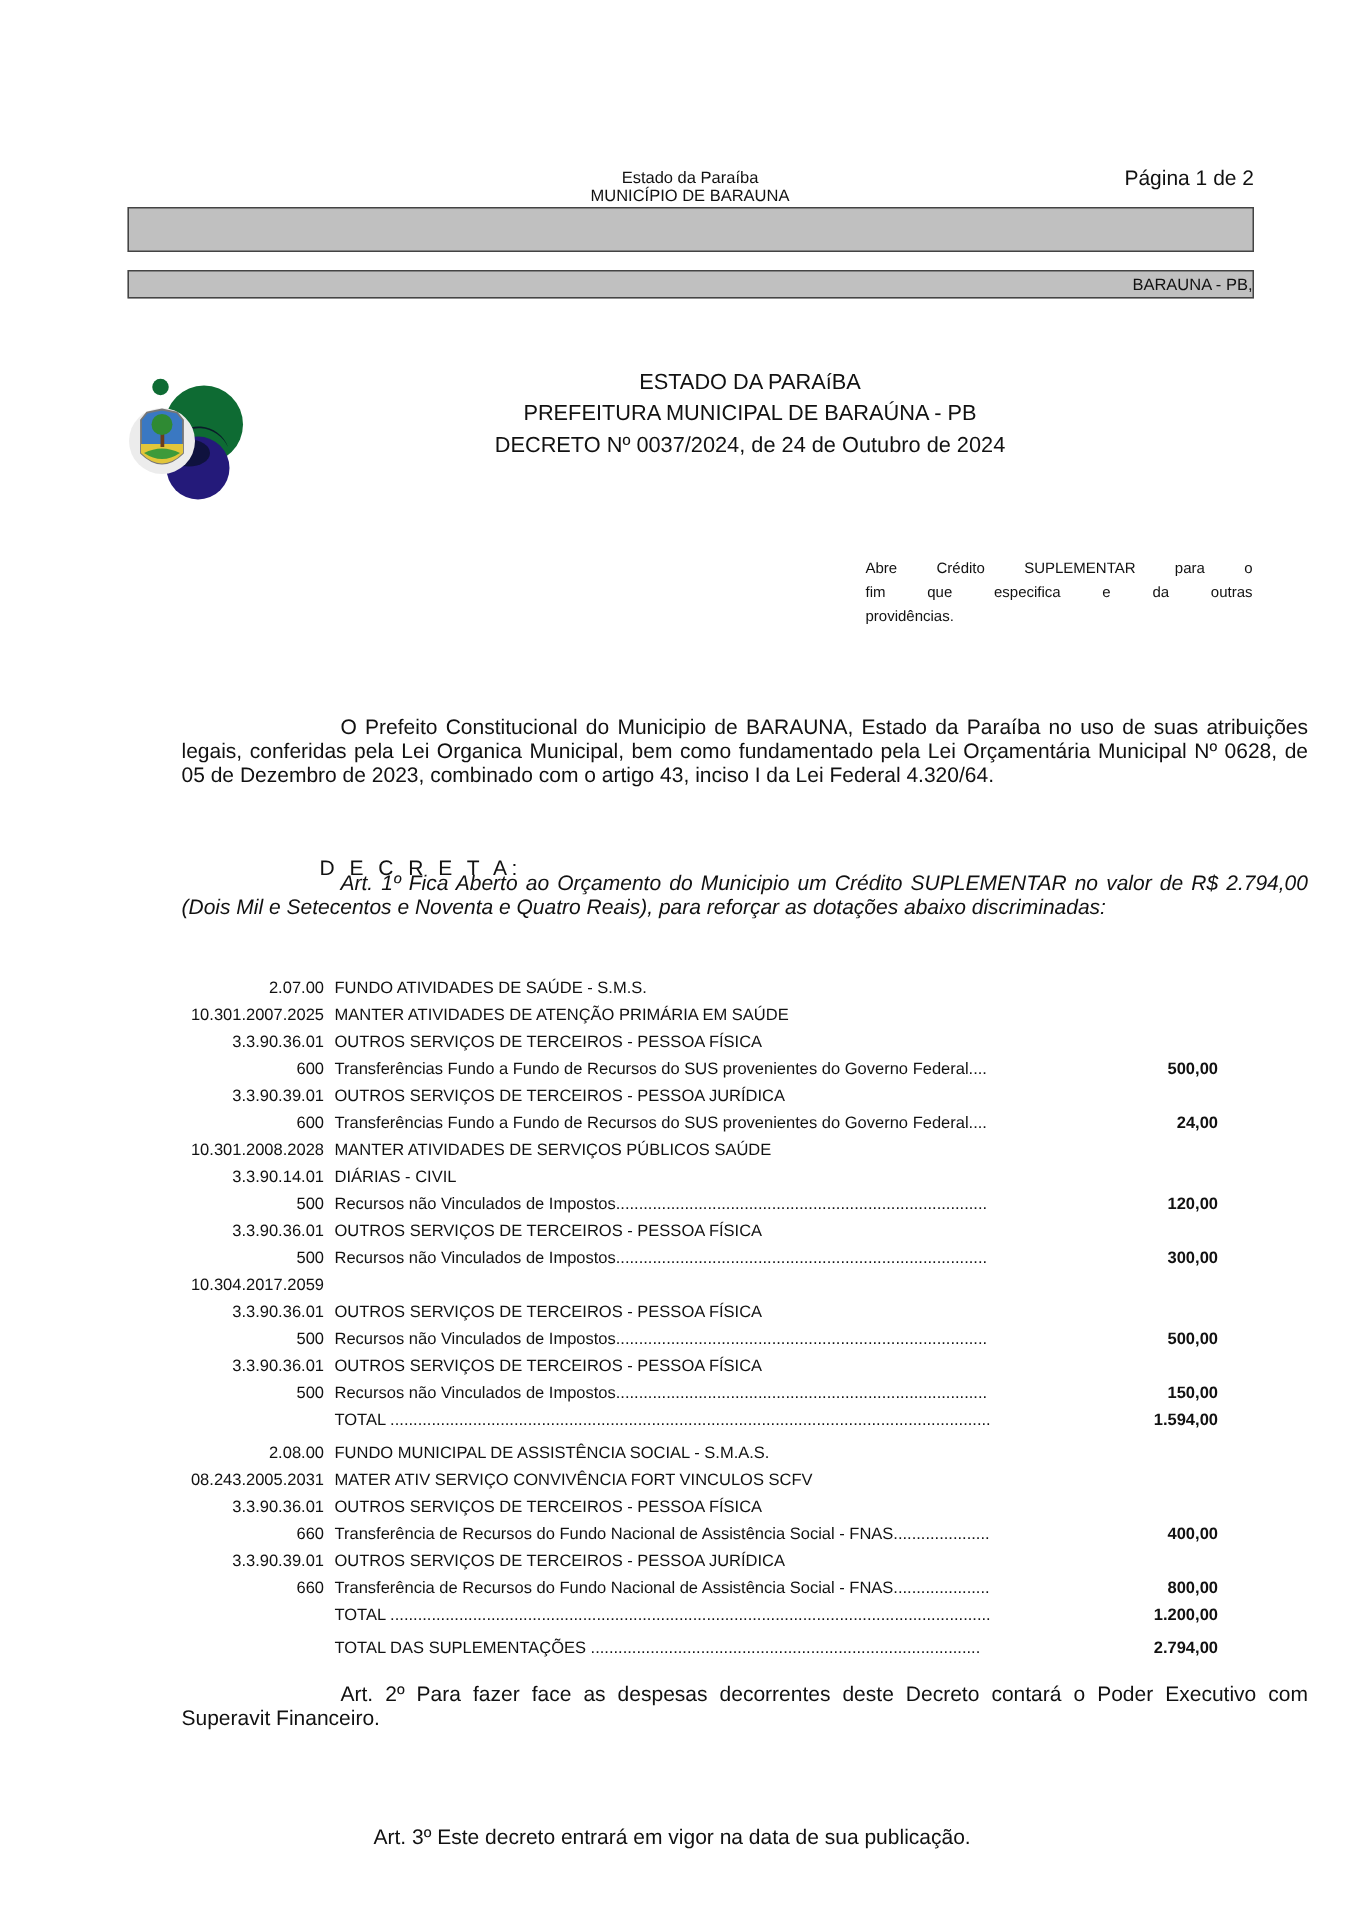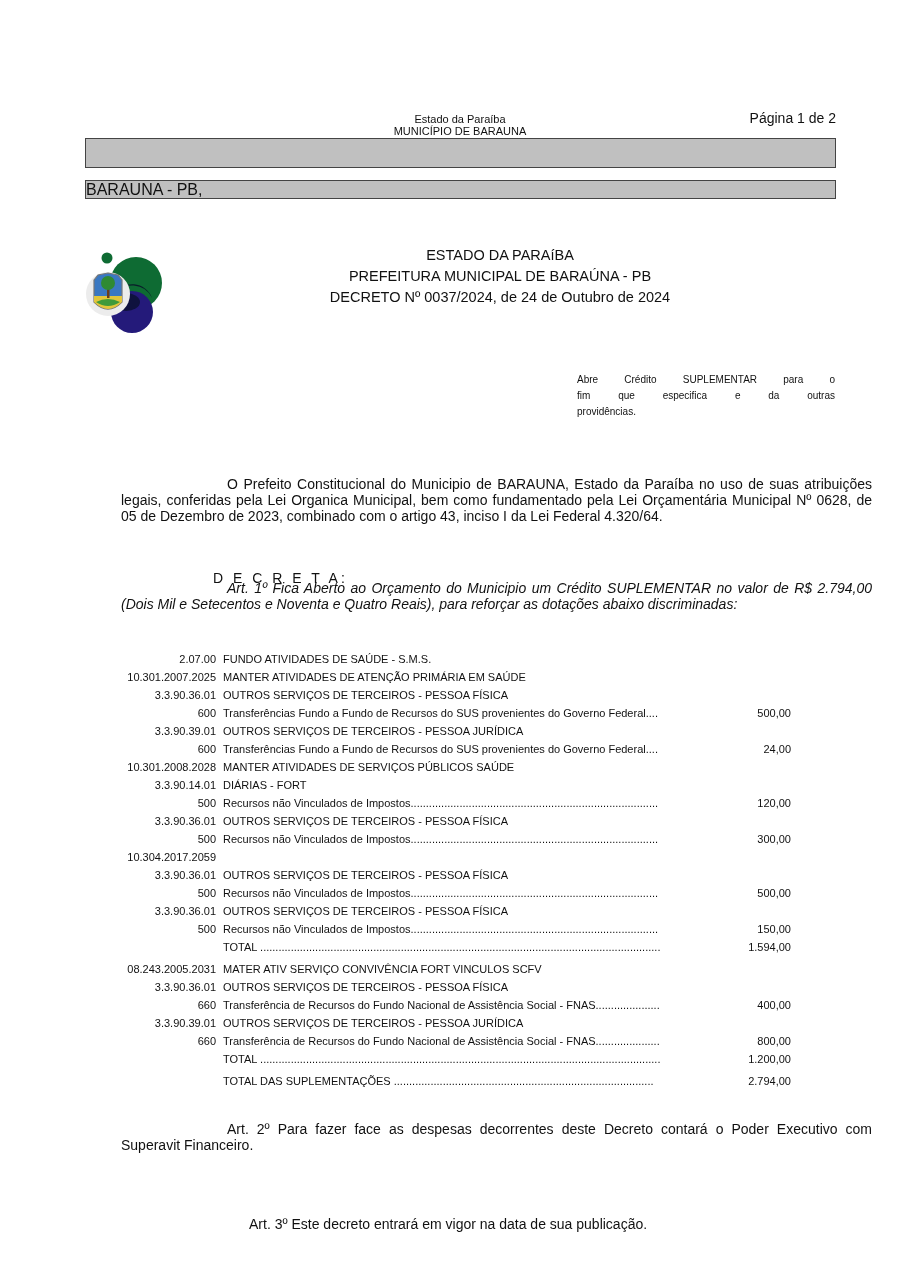--- a/index.html
+++ b/index.html
@@ -3,33 +3,33 @@
 <meta charset="utf-8">
 <style>
   html, body { margin: 0; padding: 0; background: #ffffff; }
   body { width: 900px; height: 1273px; position: relative; overflow: hidden;
          font-family: "Liberation Sans", sans-serif; color: #111; }
   .abs { position: absolute; }
   .hdr-state { left: 360px; top: 113px; width: 200px; text-align: center; font-size: 11px; line-height: 12px; }
   .page-num { right: 64px; top: 110px; font-size: 14px; }
   .gray-box { left: 85px; width: 749px; background: #c0c0c0; border: 1px solid #444; }
   .box1 { top: 138px; height: 28px; }
-  .box2 { top: 180px; height: 17px; font-size: 16px; text-align: left; line-height: 18px; }
+  .box2 { top: 180px; height: 17px; font-size: 11px; text-align: right; line-height: 18px; }
   .logo { left: 84px; top: 250px; width: 82px; height: 84px; }
   .title-block { left: 250px; top: 245px; width: 500px; text-align: center; font-size: 14.5px; line-height: 21px; }
   .summary { left: 577px; top: 372px; width: 258px; font-size: 10px; line-height: 16px; text-align: justify; text-align-last: left; }
   .summary .word-spread { text-align: justify; text-align-last: justify; display: block; }
   .para { left: 85px; width: 751px; font-size: 14px; line-height: 16px; text-align: justify; margin-left: 36px; }
   .indent { text-indent: 106px; }
   .decreta { left: 213px; top: 559px; font-size: 14px; letter-spacing: 3px; margin-top: 11px; }
   .table { left: 100px; top: 650px; width: 720px; font-size: 11px; }
   .row { position: relative; height: 18px; line-height: 18px; white-space: nowrap; }
   .row .code { position: absolute; right: 604px; text-align: center; }
   .row .desc { position: absolute; left: 123px; width: 583px; overflow: hidden; }
-  .row .val { position: absolute; right: 29px; text-align: left; }
+  .row .val { position: absolute; right: 8px; text-align: left; font-weight: bold; }
   .spacer { height: 4px; }
 </style>
 </head>
 <body>
 
 <div class="abs hdr-state">
   <div>Estado da Paraíba</div>
   <div>MUNICÍPIO DE BARAUNA</div>
 </div>
 <div class="abs page-num">Página 1 de 2</div>
@@ -100,21 +100,21 @@
       <span class="desc">Transferências Fundo a Fundo de Recursos do SUS provenientes do Governo Federal....</span>
       <span class="val">24,00</span>
     </div>
     <div class="row">
       <span class="code">10.301.2008.2028</span>
       <span class="desc">MANTER ATIVIDADES DE SERVIÇOS PÚBLICOS SAÚDE</span>
       <span class="val"></span>
     </div>
     <div class="row">
       <span class="code">3.3.90.14.01</span>
-      <span class="desc">DIÁRIAS - FORT</span>
+      <span class="desc">DIÁRIAS - CIVIL</span>
       <span class="val"></span>
     </div>
     <div class="row">
       <span class="code">500</span>
       <span class="desc">Recursos não Vinculados de Impostos.................................................................................</span>
       <span class="val">120,00</span>
     </div>
     <div class="row">
       <span class="code">3.3.90.36.01</span>
       <span class="desc">OUTROS SERVIÇOS DE TERCEIROS -  PESSOA FÍSICA</span>
@@ -149,20 +149,25 @@
       <span class="desc">Recursos não Vinculados de Impostos.................................................................................</span>
       <span class="val">150,00</span>
     </div>
     <div class="row">
       <span class="code"></span>
       <span class="desc">TOTAL ...................................................................................................................................</span>
       <span class="val">1.594,00</span>
     </div>
     <div class="spacer"></div>
     <div class="row">
+      <span class="code">2.08.00</span>
+      <span class="desc">FUNDO MUNICIPAL DE ASSISTÊNCIA SOCIAL - S.M.A.S.</span>
+      <span class="val"></span>
+    </div>
+    <div class="row">
       <span class="code">08.243.2005.2031</span>
       <span class="desc">MATER ATIV SERVIÇO CONVIVÊNCIA FORT VINCULOS SCFV</span>
       <span class="val"></span>
     </div>
     <div class="row">
       <span class="code">3.3.90.36.01</span>
       <span class="desc">OUTROS SERVIÇOS DE TERCEIROS -  PESSOA FÍSICA</span>
       <span class="val"></span>
     </div>
     <div class="row">

